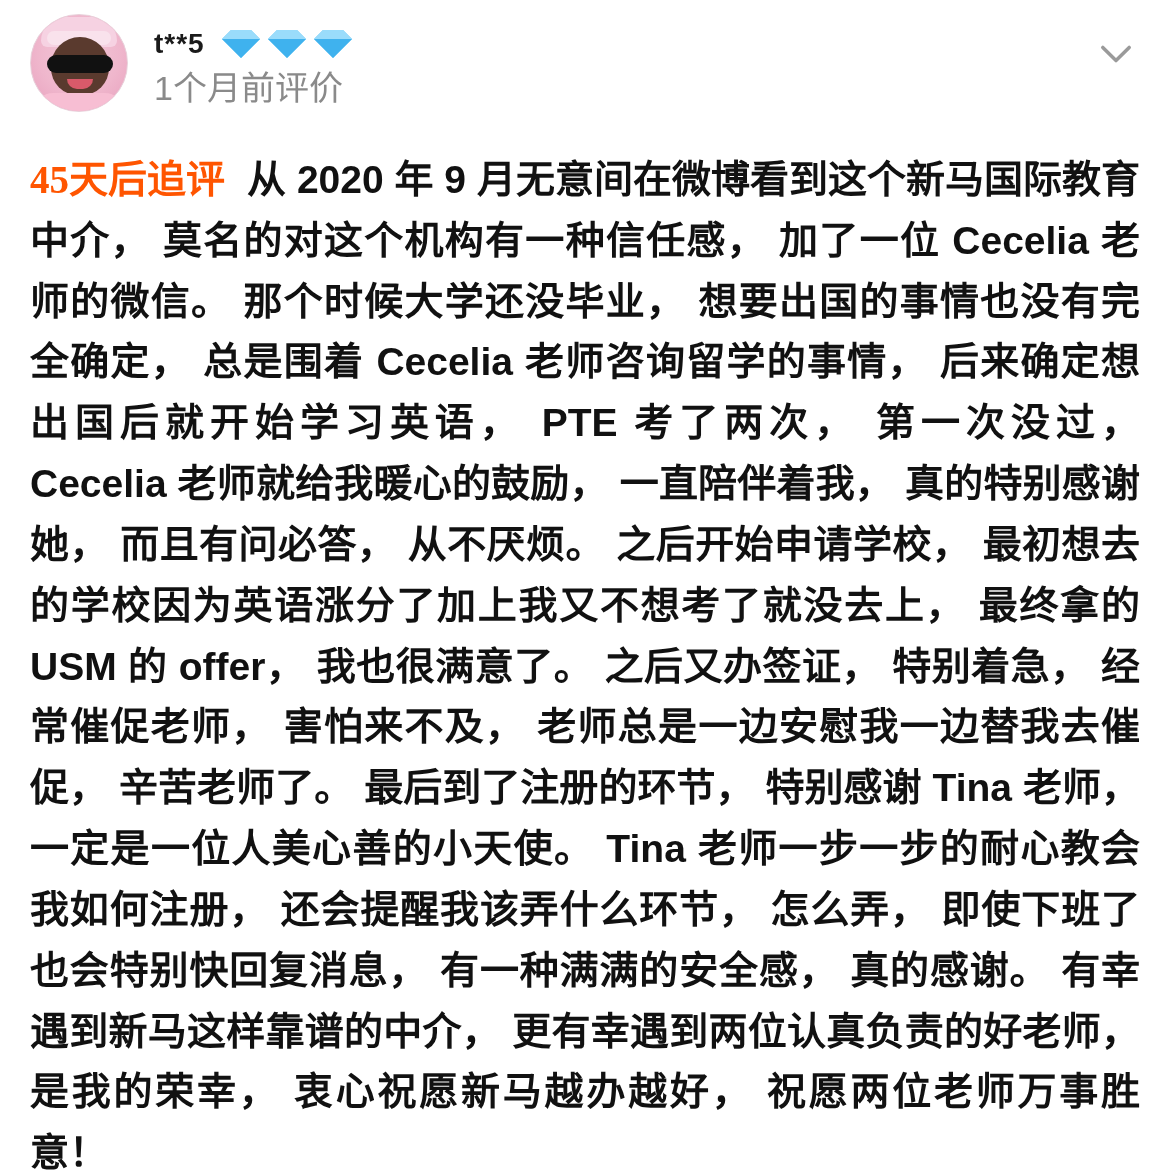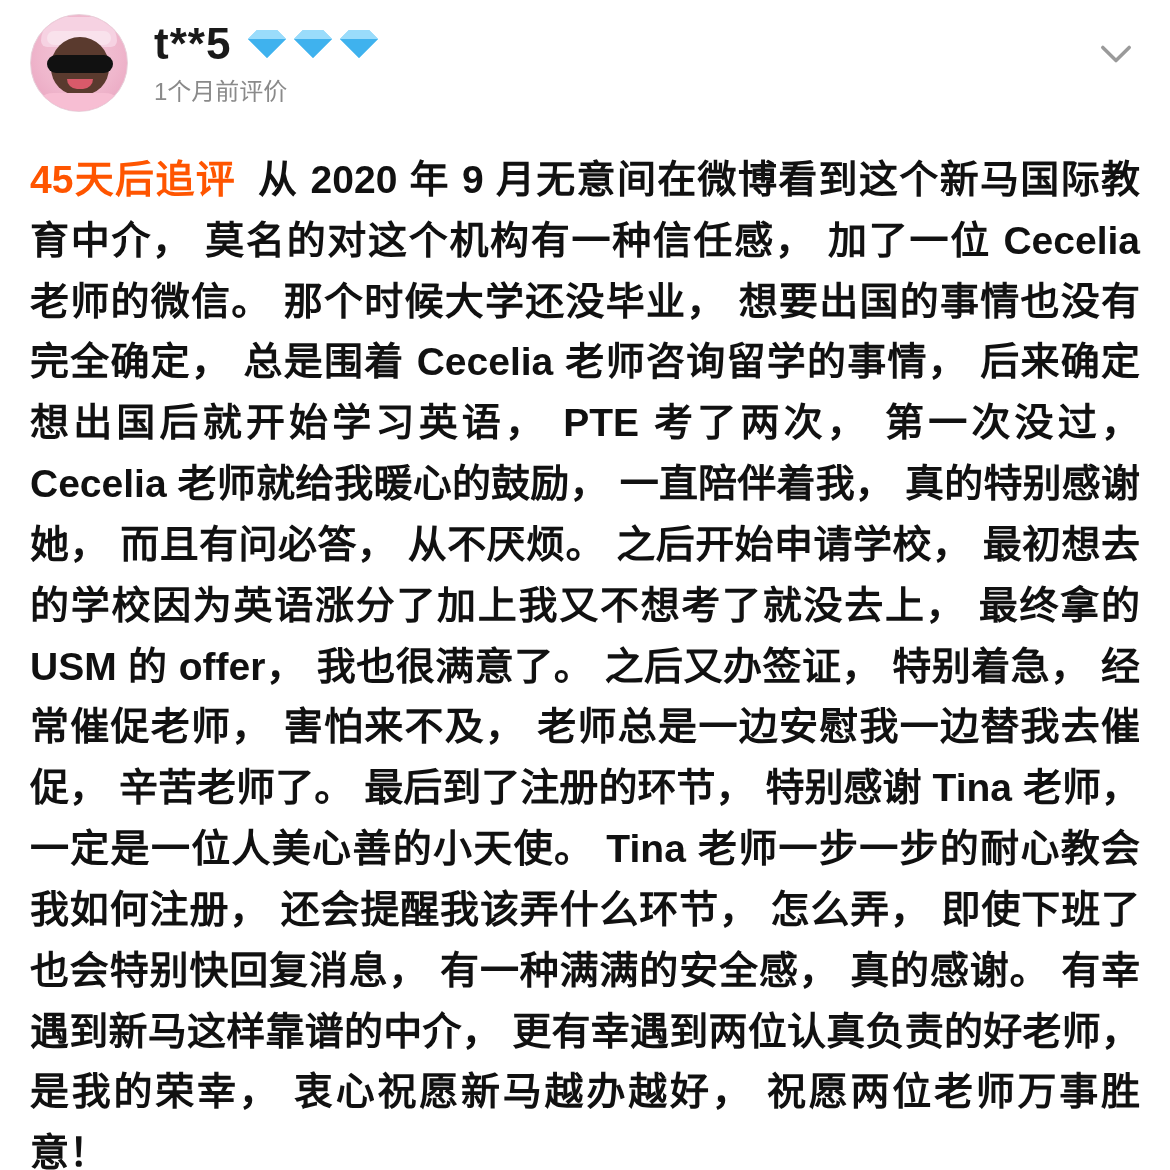--- a/index.html
+++ b/index.html
@@ -108,21 +108,21 @@
   }
 
   .name-row {
     display: flex;
     align-items: center;
     gap: 16px;
     height: 48px;
   }
 
   .username {
-    font-size: 44px;
+    font-size: 28px;
     font-weight: bold;
     letter-spacing: 1px;
     color: #1a1a1a;
     line-height: 1;
     white-space: nowrap;
   }
 
   .gems {
     display: flex;
     align-items: center;
@@ -130,23 +130,22 @@
     line-height: 1;
   }
   .gem {
     width: 40px;
     height: 32px;
     position: relative;
   }
   .gem svg { display: block; }
 
   .timestamp {
-    font-size: 24px;
+    font-size: 34px;
     color: #8a8a8a;
-    margin-top: 10px;
     line-height: 1.2;
     white-space: nowrap;
   }
 
   .chevron {
     flex: 0 0 auto;
     width: 60px;
     height: 60px;
     margin-top: 10px;
     display: flex;
@@ -179,20 +178,21 @@
     line-height: 1.56;
     text-align: justify;
     letter-spacing: 0px;
     word-break: break-word;
   }
 
   .append-label {
     color: #ff5500;
     font-weight: bold;
     margin-right: 22px;
+    font-family: Liberation Serif, serif;
   }
 </style>
 </head>
 <body>
 
 <div class="review-card">
 
   <div class="review-header">
 
     <div class="avatar">

